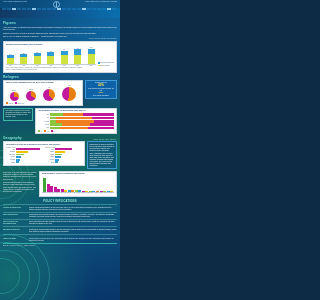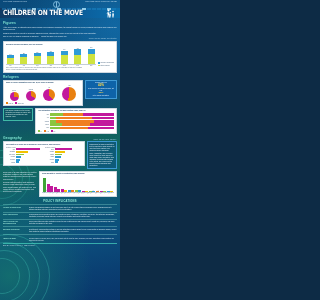--- a/index.html
+++ b/index.html
@@ -180,34 +180,20 @@
         <i></i>
         <i></i>
         <i></i>
         <i class="lite"></i>
       <i></i>
         <i></i>
         <i></i>
         <i></i>
         <i class="lite"></i>
         <i></i>
-    </div>
-    <div class="titlerow">
-      <div class="maintitle">CHILDREN ON THE MOVE</div>
-      <div class="walkicons">
-        <svg width="11" height="9" viewBox="0 0 22 18">
-          <circle cx="5" cy="3" r="2.1" fill="#ffffff"></circle>
-          <path d="M5 5.4 L3.2 10 L3.2 17 L4.6 17 L4.8 12.4 L5.6 12.4 L5.9 17 L7.3 17 L7.2 10 Z" fill="#ffffff"></path>
-          <path d="M3.4 6.2 L1.3 9.4 L2.3 10.1 L4.3 7.4 Z" fill="#ffffff"></path>
-          <circle cx="14" cy="5" r="1.6" fill="#ffffff"></circle>
-          <path d="M14 6.9 L12.6 10.3 L12.6 17 L13.7 17 L13.9 13.2 L14.5 13.2 L14.8 17 L15.8 17 L15.7 10.3 Z" fill="#ffffff"></path>
-          <path d="M8.2 8.6 L6.9 11.1 L6.9 17 L7.9 17 L8.0 13.6 L8.6 13.6 L8.8 17 L9.8 17 L9.7 11.1 Z" fill="#ffffff"></path>
-          <circle cx="8.6" cy="7" r="1.3" fill="#ffffff"></circle>
-        </svg>
-      </div>
     </div>
   </div>
 
   <div class="section">
     <div class="sec-title">Figures</div>
     <p class="body-txt">At the end of 2020, an estimated 35.5 million children were displaced worldwide, the highest number on record, including 13.5 million child refugees and asylum seekers.</p>
     <p class="body-txt">Children represent 42 percent of all forcibly displaced people, although they make up only 30 percent of the world population.</p>
     <p class="body-txt">One in every 77 children worldwide is displaced — double the share of a decade ago.</p>
     <div class="sec-src">Source: UNHCR, UNICEF, IOM estimates.</div>
   </div>

